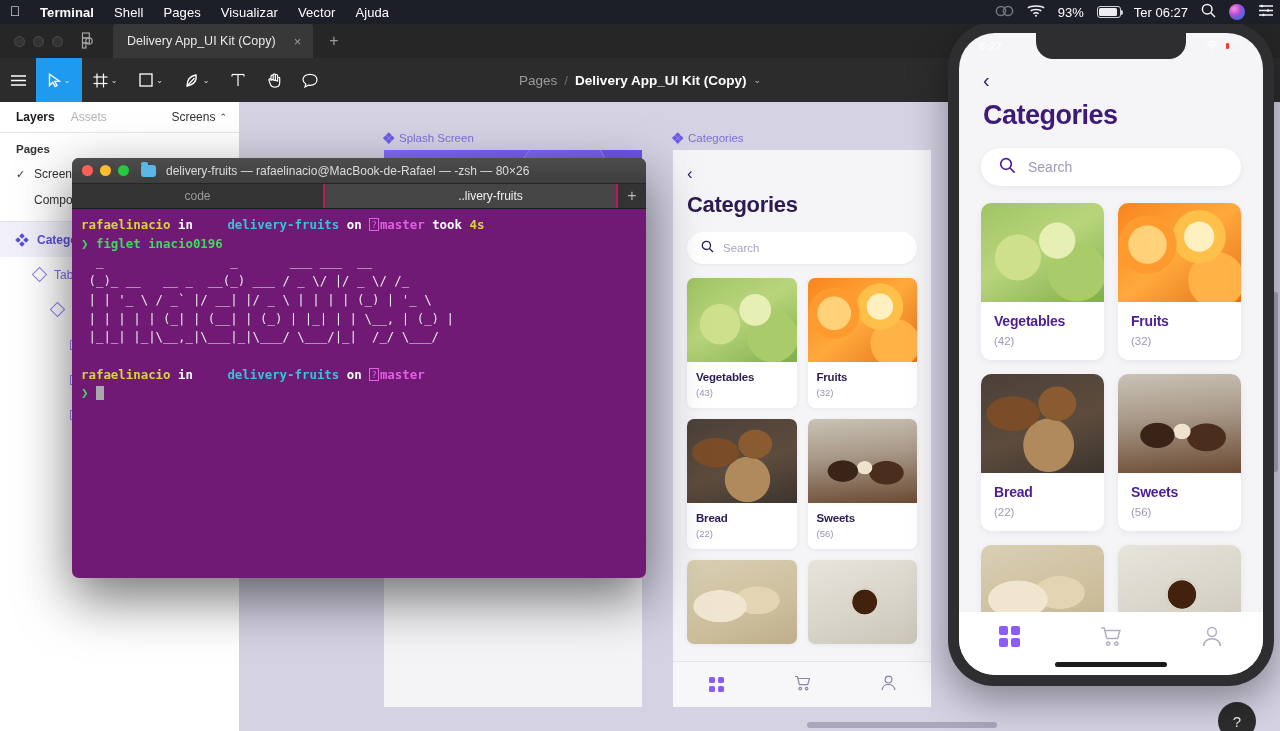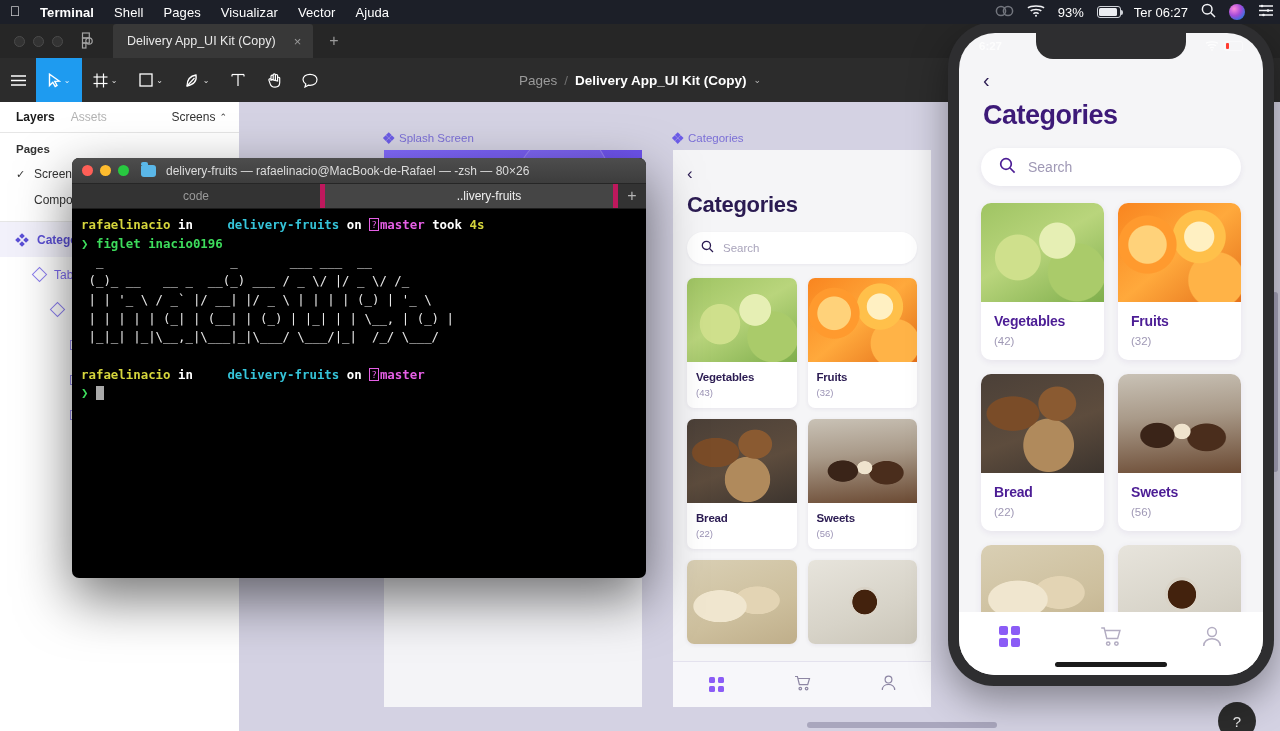--- a/index.html
+++ b/index.html
@@ -344,21 +344,21 @@
     background: #a9a6bd; border-radius: 3px; z-index: 14;
   }
   .scroll-h {
     position: absolute; left: 568px; bottom: 3px; width: 190px; height: 6px;
     background: #a9a6bd; border-radius: 3px; z-index: 14;
   }
 
   
   .terminal {
     position: absolute; left: 72px; top: 158px; width: 574px; height: 420px;
-    background: #000000; border-radius: 7px; z-index: 60;
+    background: #701a75; border-radius: 7px; z-index: 60;
     box-shadow: 0 20px 54px rgba(0,0,0,.55); overflow: hidden;
   }
   .term-title {
     height: 26px; background: linear-gradient(180deg,#4d4d4d 0%,#3d3d3d 100%);
     display: flex; align-items: center; gap: 7px; padding-left: 10px;
     position: relative; border-bottom: 1px solid #262626;
   }
   .tdot { width: 11px; height: 11px; border-radius: 50%; }
   .tdot.r { background: #ff5f57; } .tdot.y { background: #febc2e; }
   .tdot.g { background: #28c840; }
@@ -372,21 +372,21 @@
   }
   .term-title-text {
     font-size: 12px; color: #dcdcdc; white-space: nowrap; margin-left: 3px;
   }
   .term-tabs {
     height: 25px; display: flex; background: #333333;
     border-bottom: 1px solid #1d1d1d;
   }
   .term-tab {
     flex: 1; display: flex; align-items: center; justify-content: center;
-    font-size: 12px; color: #9a9a9a; border-right: 5px solid #be185d;
+    font-size: 12px; color: #9a9a9a; border-right: 2px solid #be185d;
   }
   .term-tab.active { background: #454545; color: #f0f0f0; padding-left: 40px; }
   .term-plus {
     width: 28px; display: flex; align-items: center; justify-content: center;
     color: #b5b5b5; font-size: 16px;
   }
   .term-body {
     padding: 7px 9px; font-family: "DejaVu Sans Mono", monospace;
     font-size: 12.4px; line-height: 1.51; white-space: pre; color: #e8e8e8;
   }

